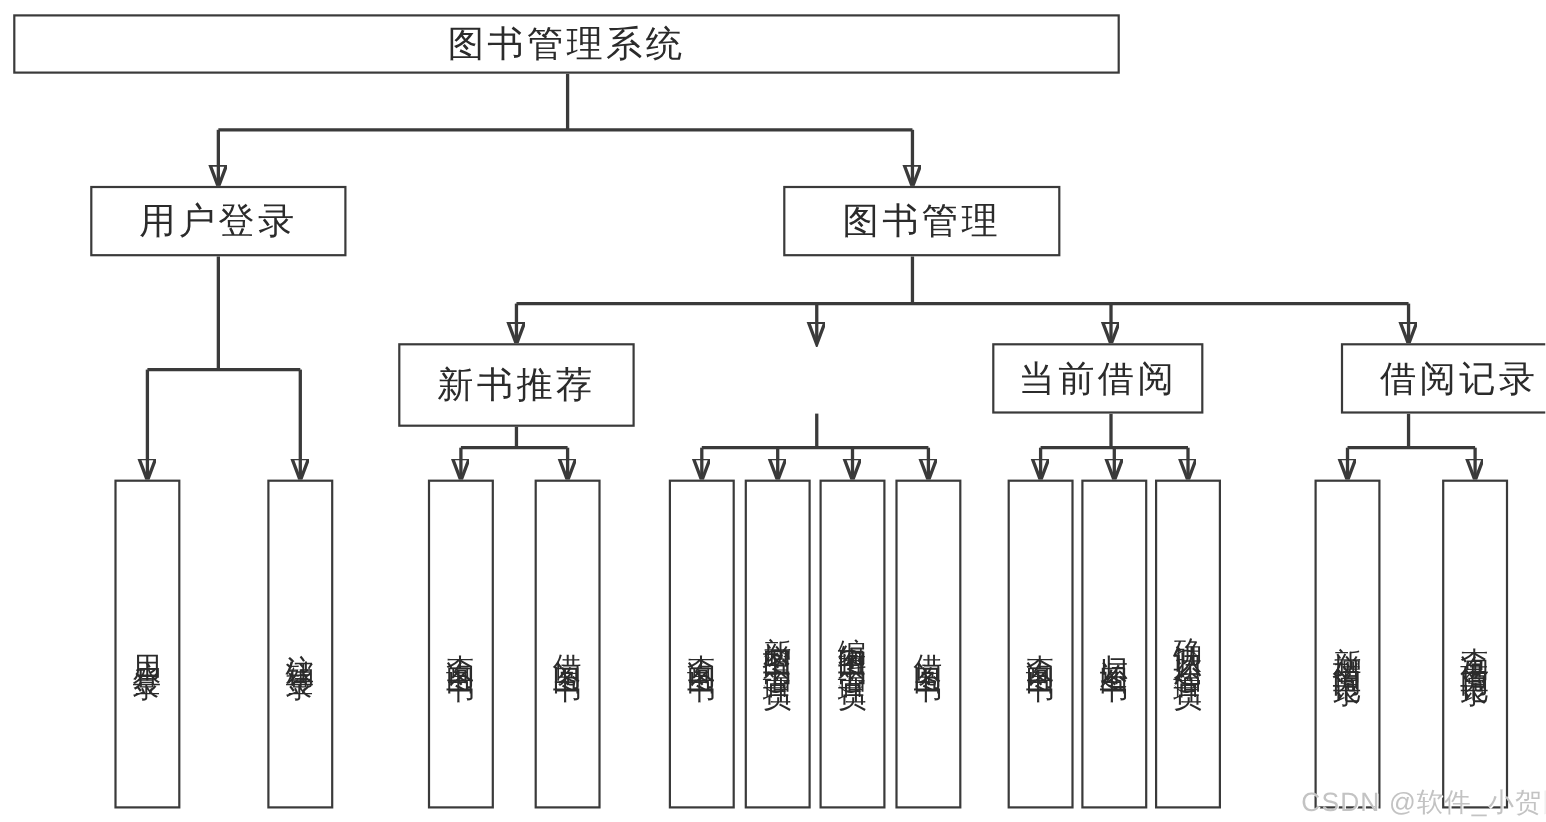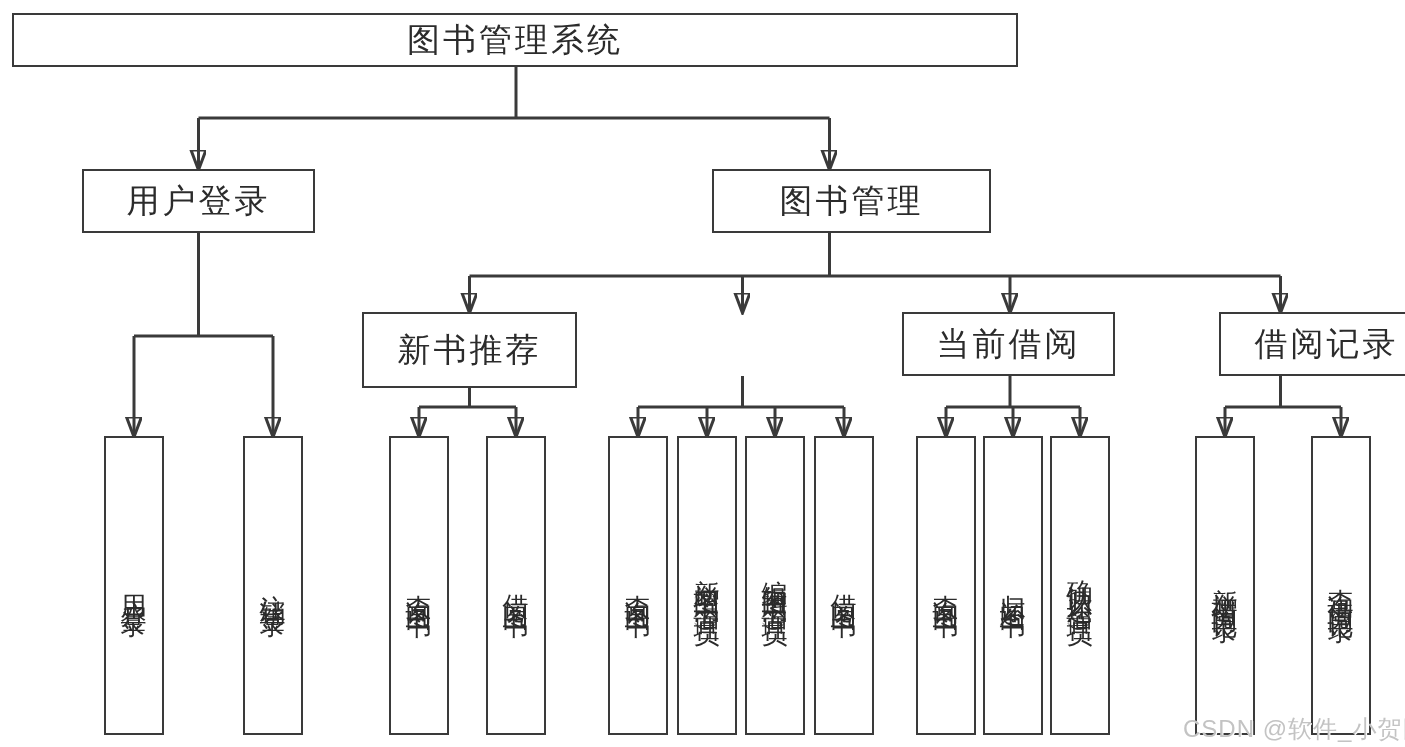--- a/index.html
+++ b/index.html
@@ -59,24 +59,24 @@
     font-size: 24px;
     letter-spacing: 1px;
     color: #c3c3c3;
     text-shadow: 1px 1px 0 #ffffff;
     white-space: nowrap;
     z-index: 10;
   }
   
   .b-root      { left: 12px;   top: 13px;  width: 1006px; height: 54px; }
   .b-userlogin { left: 82px;   top: 169px; width: 233px;  height: 64px; }
-  .b-bookmgmt  { left: 712px;  top: 169px; width: 279px;  height: 64px; }
+  .b-bookmgmt  { left: 712px;  top: 169px; width: 252px;  height: 64px; }
   .b-newbook   { left: 362px;  top: 312px; width: 215px;  height: 76px; }
   .b-borrow    { left: 635px;  top: 312px; width: 215px;  height: 64px; }
-  .b-current   { left: 902px;  top: 312px; width: 213px;  height: 64px; }
+  .b-current   { left: 902px;  top: 312px; width: 192px;  height: 64px; }
   .b-records   { left: 1173px; top: 312px; width: 215px;  height: 64px; margin-left: 46px; }
   .l-1a { left: 104px; }
   .l-1b { left: 243px; }
   .l-2a { left: 389px; }
   .l-2b { left: 486px; }
   .l-3a { left: 608px; }
   .l-3b { left: 677px; }
   .l-3c { left: 745px; }
   .l-3d { left: 814px; }
   .l-4a { left: 916px; }

